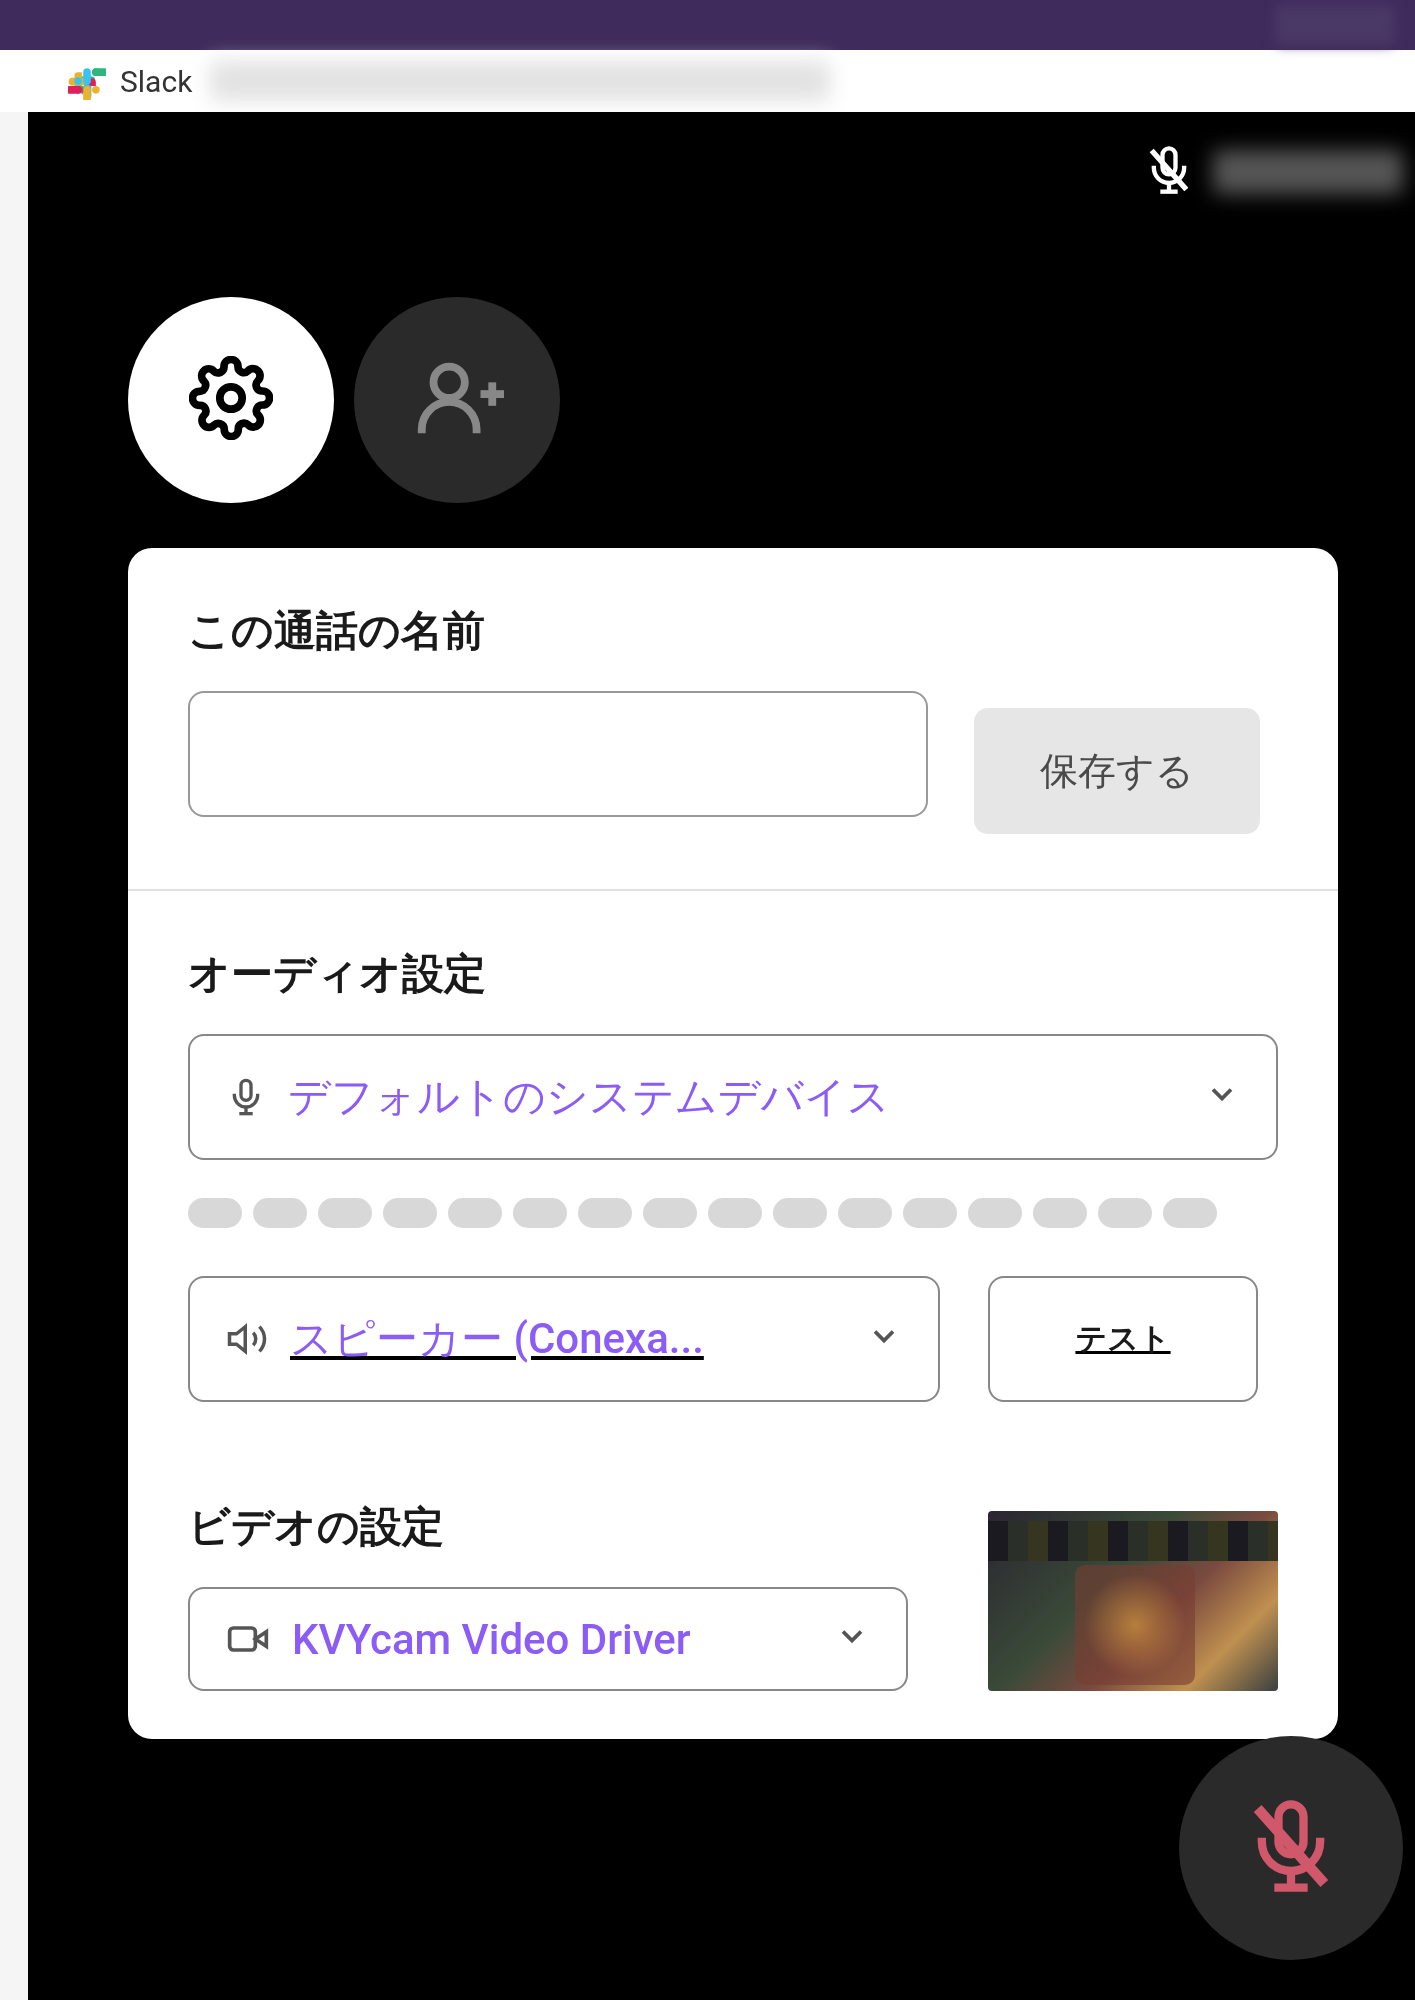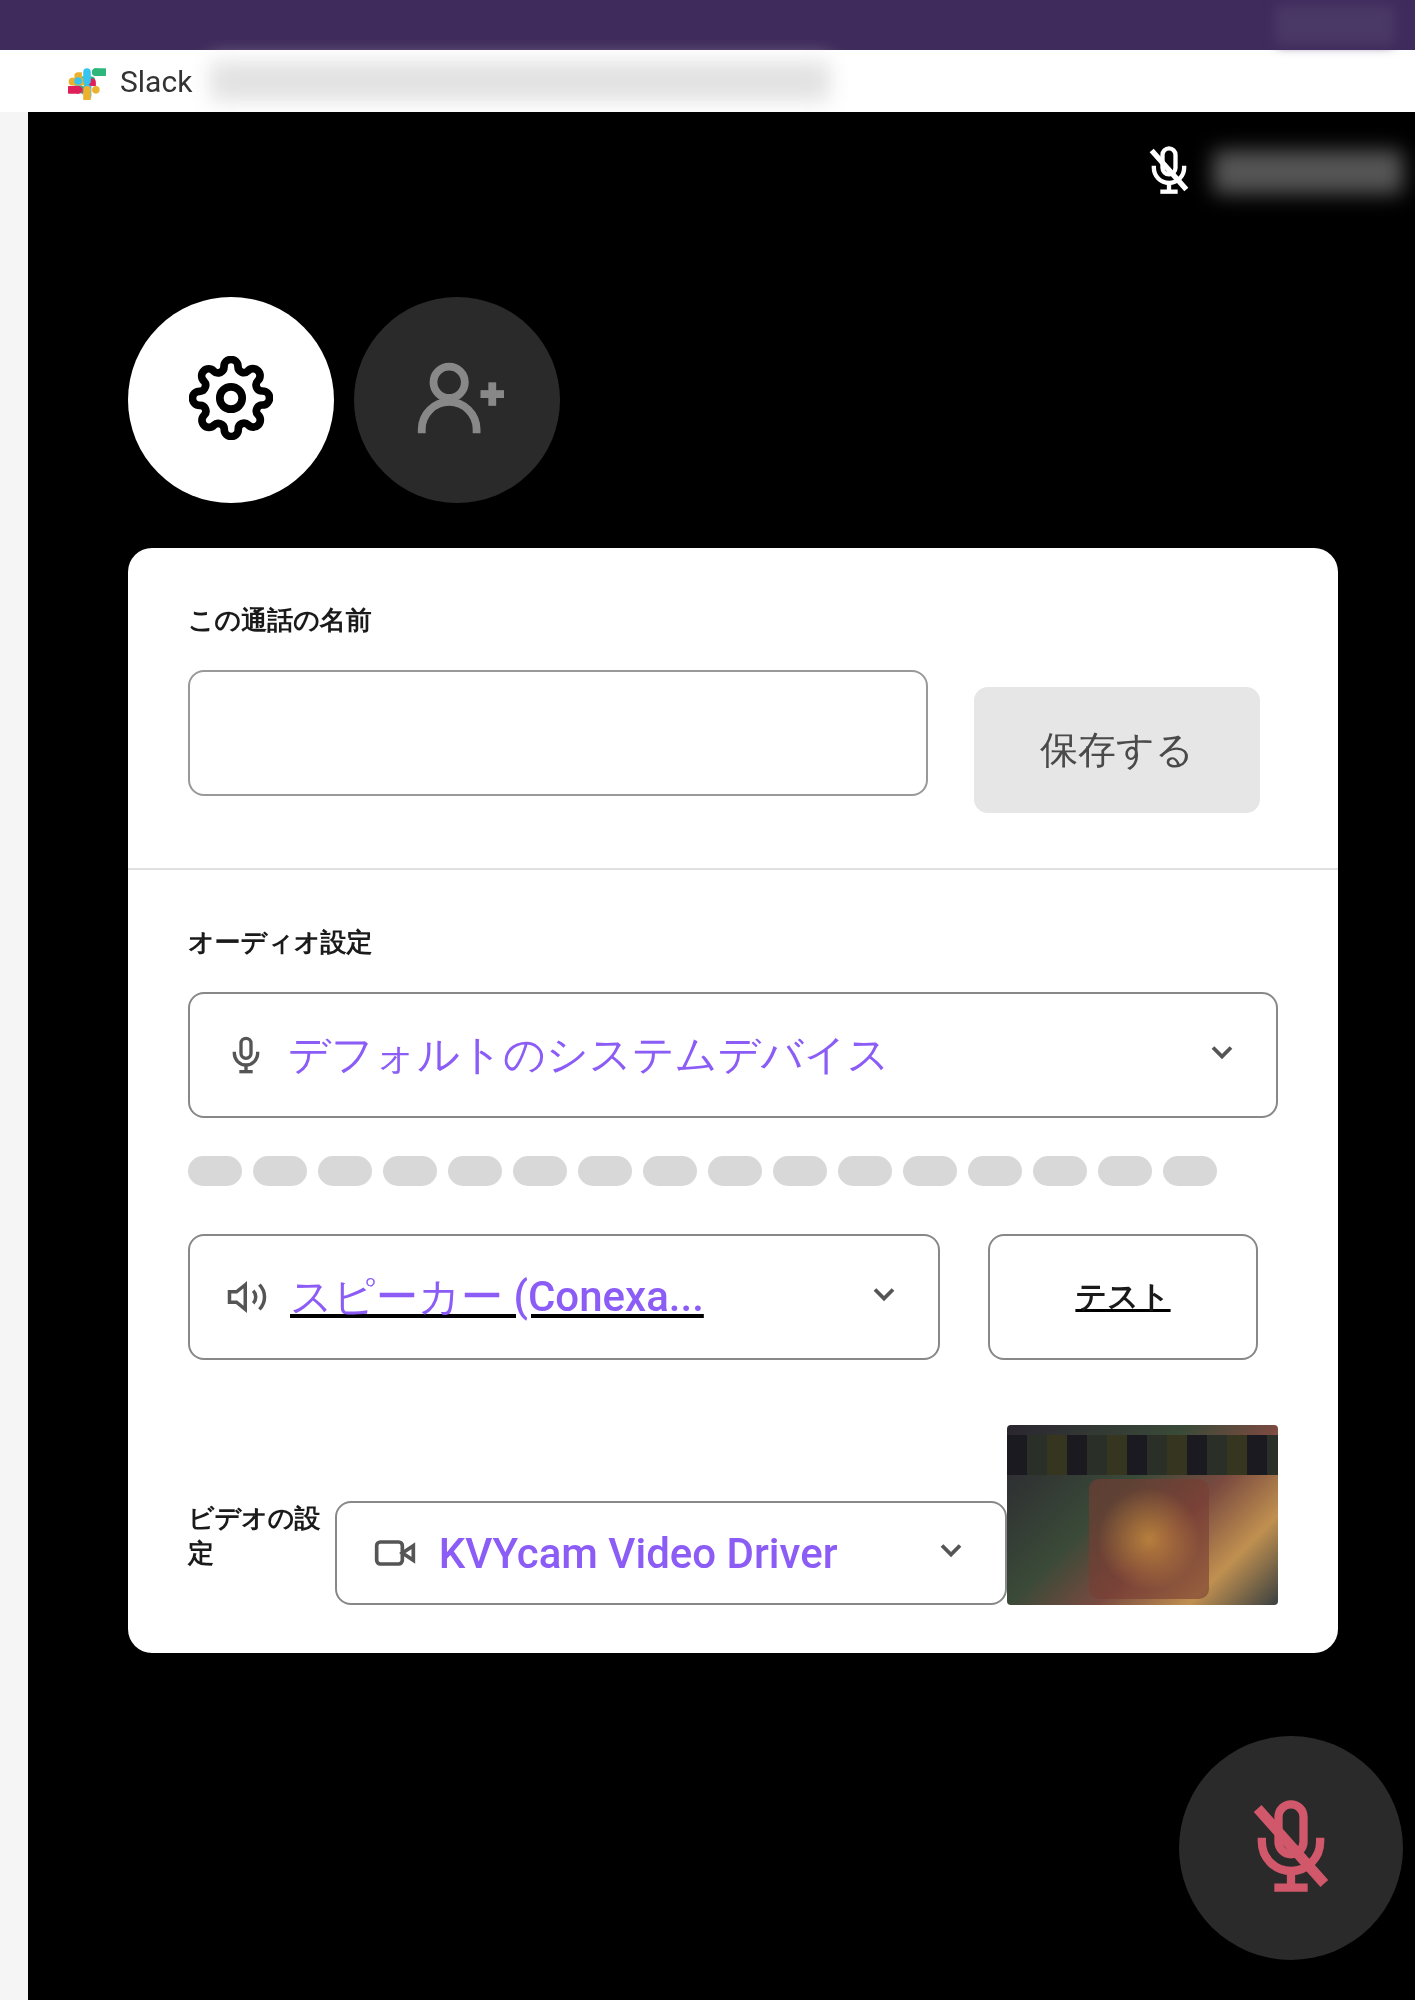--- a/index.html
+++ b/index.html
@@ -126,21 +126,21 @@
       padding: 0;
       box-shadow: 0 5px 30px rgba(0,0,0,0.3);
     }
     .panel-section {
       padding: 55px 60px;
     }
     .panel-section.bordered {
       border-bottom: 2px solid #e0e0e0;
     }
     .section-title {
-      font-size: 26px;
+      font-size: 42px;
       font-weight: 700;
       color: #1a1a1a;
       margin-bottom: 32px;
     }
     .name-row {
       display: flex;
       gap: 46px;
       align-items: stretch;
     }
     .name-input {
@@ -228,21 +228,21 @@
       color: #1a1a1a;
       cursor: pointer;
     }
     .video-row {
       display: flex;
       align-items: flex-end;
       justify-content: space-between;
     }
     .video-left {
       display: flex;
-      flex-direction: row;
+      flex-direction: column;
     }
     .video-preview {
       width: 290px;
       height: 180px;
       background: linear-gradient(135deg, #2a2530 0%, #3a4a38 40%, #7a4a40 60%, #c09050 80%, #3a4040 100%);
       border-radius: 4px;
       margin-top: -32px;
       position: relative;
       overflow: hidden;
     }

